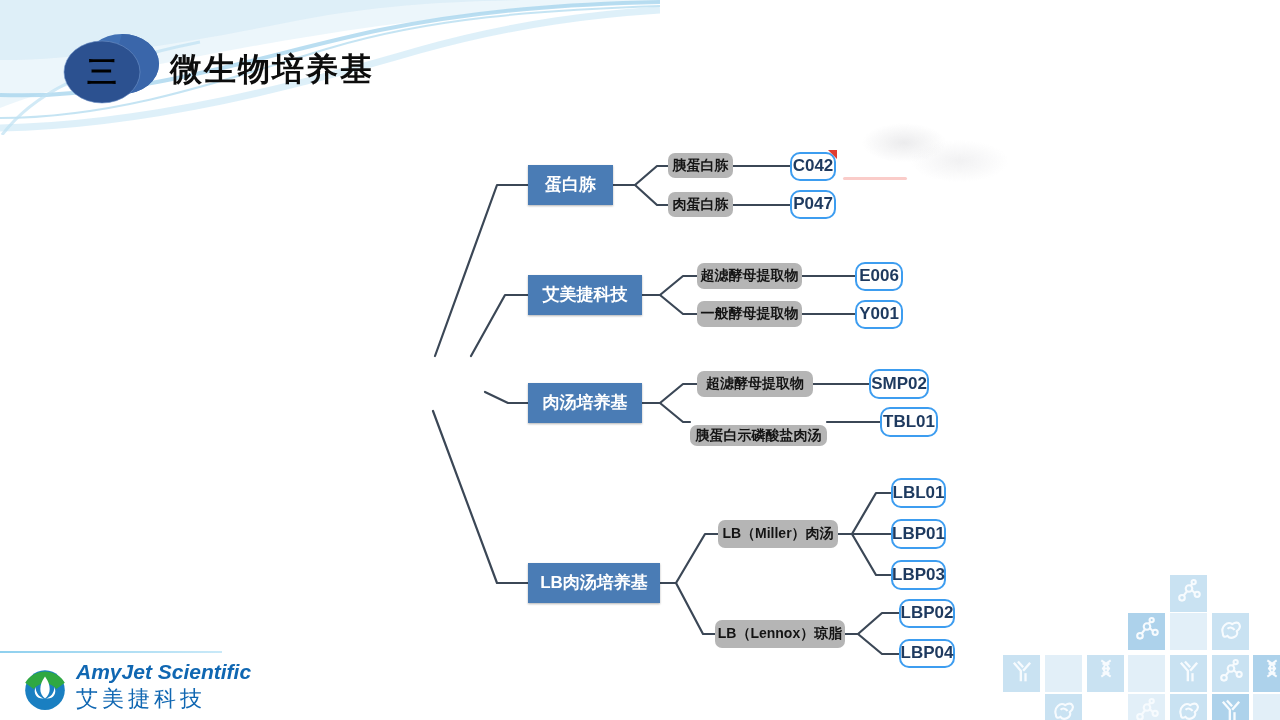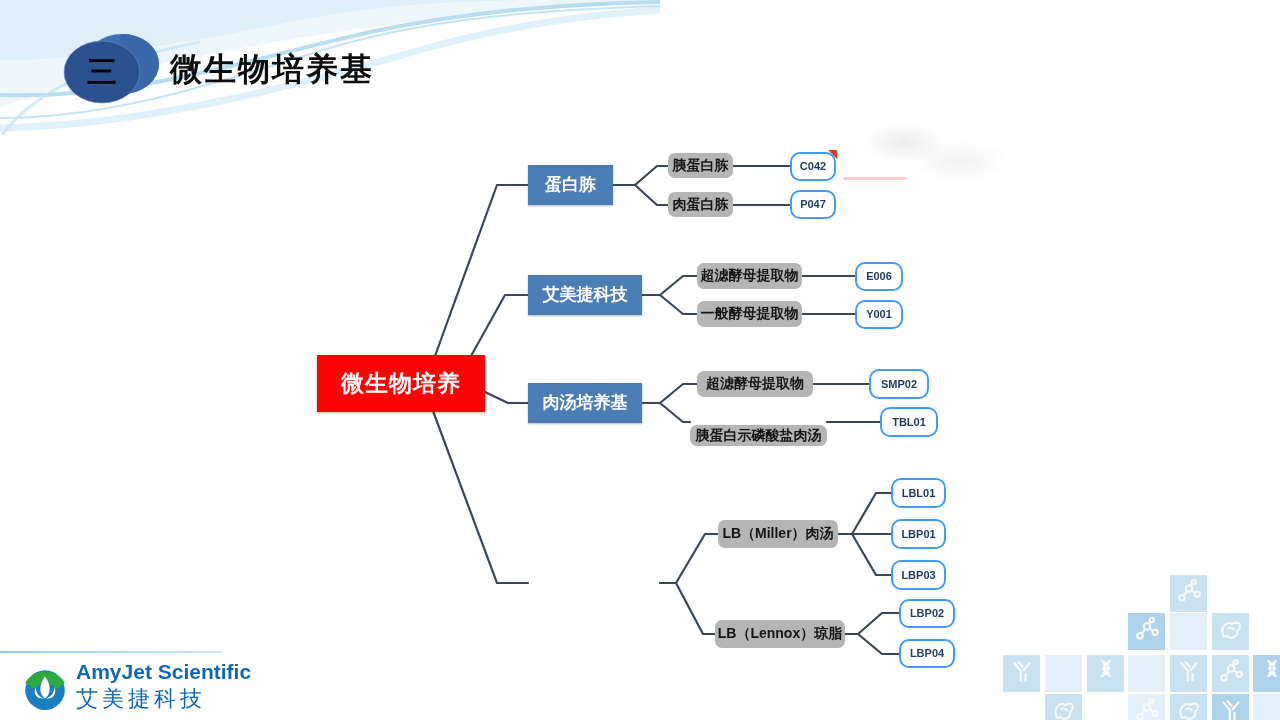--- a/index.html
+++ b/index.html
@@ -13,21 +13,21 @@
                  color:#0d0d0d; letter-spacing:2px; }
 
   
   .node { position:absolute; display:flex; align-items:center; justify-content:center;
           font-weight:bold; text-align:center; line-height:1.1; white-space:nowrap; }
   .node.root { background:#fb0406; color:#ffffff; font-size:23px; letter-spacing:1px;
                box-shadow:0 1px 3px rgba(0,0,0,.25); }
   .node.blue { background:#4a7cb5; color:#ffffff; font-size:17px; border-radius:0;
                box-shadow:0 1px 2px rgba(0,0,0,.3); }
   .node.gray { background:#b5b5b5; color:#141414; font-size:14px; border-radius:7px; }
-  .node.code { background:#ffffff; color:#1e3a5f; font-size:11px; border:2px solid #3d9df0;
+  .node.code { background:#ffffff; color:#1e3a5f; font-size:17px; border:2px solid #3d9df0;
                border-radius:10px; }
 
   .connectors { position:absolute; left:0; top:0; pointer-events:none; }
   .connectors polyline, .connectors line { fill:none; stroke:#3b4756; stroke-width:2.2;
                stroke-linejoin:round; stroke-linecap:round; }
 
   
   .wm-blob { position:absolute; left:830px; top:106px; width:185px; height:92px;
              background:
                radial-gradient(60px 28px at 40% 40%, rgba(190,190,195,.30), rgba(190,190,195,0) 70%),
@@ -37,21 +37,21 @@
              background:#e03c31; clip-path:polygon(0 0,100% 0,100% 100%); }
   .wm-red-smear { position:absolute; left:843px; top:177px; width:64px; height:3px;
              background:rgba(240,110,100,.35); border-radius:2px; }
 
   
   .footer-rule { position:absolute; left:0; top:651px; width:222px; height:2px;
              background:linear-gradient(to right,#8fd0ee,#c9e9f8); }
   .footer-logo { position:absolute; left:20px; top:660px; display:flex; align-items:center; }
   .logo-mark { width:50px; height:50px; }
   .logo-text { margin-left:6px; color:#1067b2; }
-  .logo-en { font-size:21px; font-weight:bold; letter-spacing:0px; }
+  .logo-en { font-size:21px; font-weight:bold; font-style:italic; letter-spacing:0px; }
   .logo-zh { font-size:22px; font-weight:normal; text-align:left; letter-spacing:4px; }
 
   
   .mosaic { position:absolute; left:0; top:0; width:1280px; height:720px; pointer-events:none; }
   .msq { position:absolute; width:37px; height:37px; display:flex; align-items:center;
          justify-content:center; }
   .msq.a { background:#e2eff8; } .msq.b { background:#c9e2f2; } .msq.c { background:#add2eb; }
   .msq svg { width:28px; height:28px; }
 </style>
 </head>
@@ -110,25 +110,25 @@
     <polyline points="660,583 676,583 703,634 715,634"></polyline>
 
     <polyline points="838,534 852,534 876,493 891,493"></polyline>
     <line x1="838" y1="534" x2="891" y2="534"></line>
     <polyline points="838,534 852,534 876,575 891,575"></polyline>
 
     <polyline points="845,634 858,634 882,613 899,613"></polyline>
     <polyline points="845,634 858,634 882,654 899,654"></polyline>
   </svg>
 
-  <div class="node root" style="left:317px;top:355px;width:168px;height:57px">微生物培养</div>
 
   <div class="node blue" style="left:528px;top:165px;width:85px;height:40px">蛋白胨</div>
   <div class="node blue" style="left:528px;top:275px;width:114px;height:40px">艾美捷科技</div>
   <div class="node blue" style="left:528px;top:383px;width:114px;height:40px">肉汤培养基</div>
+  <div class="node blue" style="left:528px;top:563px;width:132px;height:40px">LB肉汤培养基</div>
 
   <div class="node gray" style="left:668px;top:153px;width:65px;height:25px">胰蛋白胨</div>
   <div class="node gray" style="left:668px;top:192px;width:65px;height:25px">肉蛋白胨</div>
   <div class="node gray" style="left:697px;top:263px;width:105px;height:26px">超滤酵母提取物</div>
   <div class="node gray" style="left:697px;top:301px;width:105px;height:26px">一般酵母提取物</div>
   <div class="node gray" style="left:697px;top:371px;width:116px;height:26px">超滤酵母提取物</div>
   <div class="node gray" style="left:690px;top:425px;width:137px;height:21px">胰蛋白示磷酸盐肉汤</div>
   <div class="node gray" style="left:718px;top:520px;width:120px;height:28px">LB（Miller）肉汤</div>
   <div class="node gray" style="left:715px;top:620px;width:130px;height:28px">LB（Lennox）琼脂</div>
 

